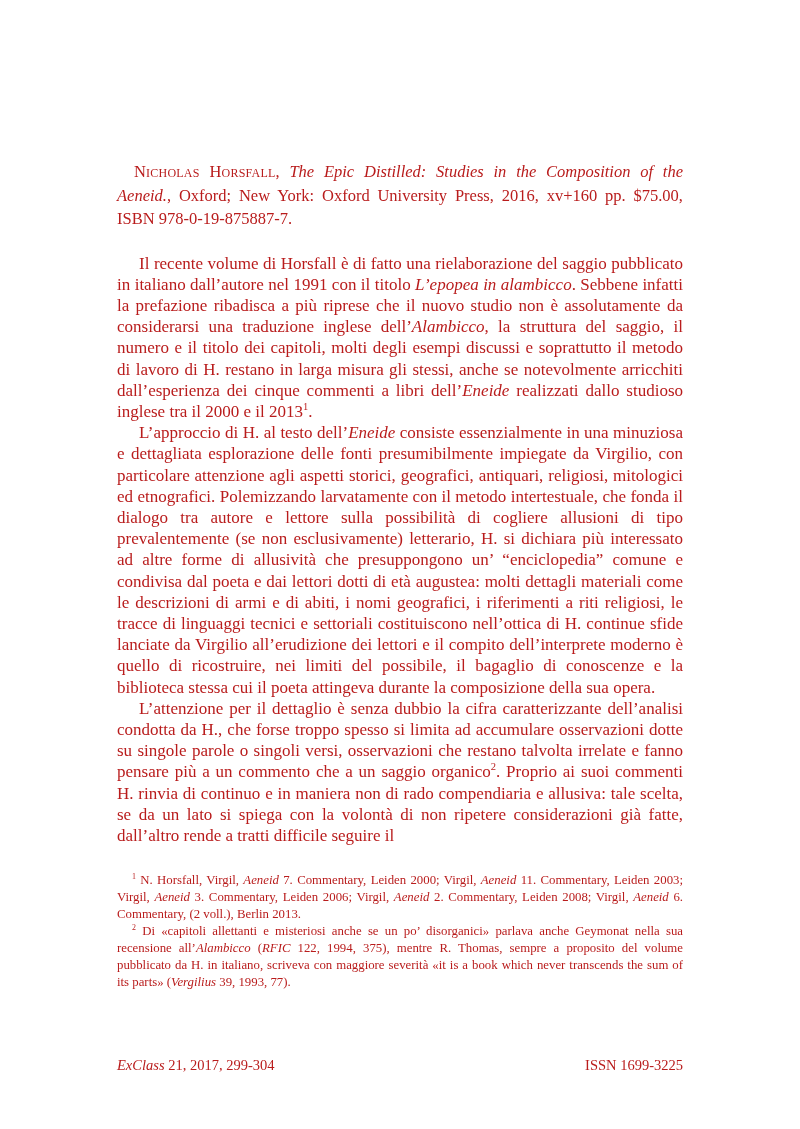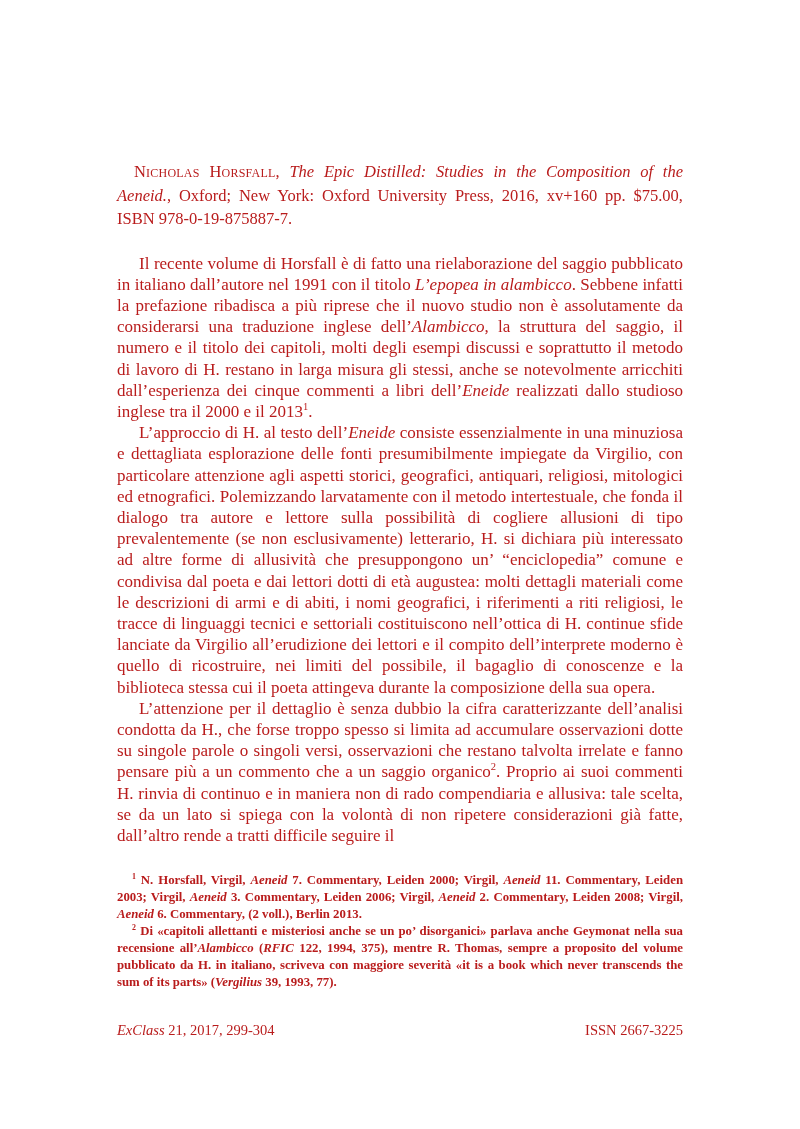--- a/index.html
+++ b/index.html
@@ -29,40 +29,39 @@
     margin-bottom: 22px;
   }
   .body-para {
     font-size: 17px;
     line-height: 21.2px;
     text-align: justify;
     text-indent: 22px;
   }
   .footnotes {
     margin-top: 26px;
-    font-weight: bold;
   }
   .footnote {
     font-size: 12.8px;
     line-height: 17px;
     text-align: justify;
     text-indent: 15px;
   }
   .sc { font-variant: small-caps; letter-spacing: 0.2px; }
   .it { font-style: italic; }
   sup {
     font-size: 0.62em;
     vertical-align: super;
     line-height: 0;
   }
   .page-footer {
     position: absolute;
     left: 117px;
     width: 566px;
-    top: 1022px;
+    top: 1057px;
     display: flex;
     justify-content: space-between;
     align-items: baseline;
     font-size: 14.5px;
   }
 </style>
 </head>
 <body>
 
 <div class="page">
@@ -76,15 +75,15 @@
     <p class="body-para"><span>L’attenzione per il dettaglio è senza dubbio la cifra caratterizzante dell’analisi condotta da H., che forse troppo spesso si limita ad accumulare osservazioni dotte su singole parole o singoli versi, osservazioni che restano talvolta irrelate e fanno pensare più a un commento che a un saggio organico</span><sup>2</sup><span>. Proprio ai suoi commenti H. rinvia di continuo e in maniera non di rado compendiaria e allusiva: tale scelta, se da un lato si spiega con la volontà di non ripetere considerazioni già fatte, dall’altro rende a tratti difficile seguire il</span></p>
 
     <div class="footnotes">
       <p class="footnote"><sup>1</sup><span> N. Horsfall, Virgil, </span><span class="it">Aeneid</span><span> 7. Commentary, Leiden 2000; Virgil, </span><span class="it">Aeneid</span><span> 11. Commentary, Leiden 2003; Virgil, </span><span class="it">Aeneid</span><span> 3. Commentary, Leiden 2006; Virgil, </span><span class="it">Aeneid</span><span> 2. Commentary, Leiden 2008; Virgil, </span><span class="it">Aeneid</span><span> 6. Commentary, (2 voll.), Berlin 2013.</span></p>
       <p class="footnote"><sup>2</sup><span> Di «capitoli allettanti e misteriosi anche se un po’ disorganici» parlava anche Geymonat nella sua recensione all’</span><span class="it">Alambicco</span><span> (</span><span class="it">RFIC</span><span> 122, 1994, 375), mentre R. Thomas, sempre a proposito del volume pubblicato da H. in italiano, scriveva con maggiore severità «it is a book which never transcends the sum of its parts» (</span><span class="it">Vergilius</span><span> 39, 1993, 77).</span></p>
     </div>
   </main>
 
   <footer class="page-footer">
     <span class="footer-left"><span class="it">ExClass</span><span> 21, 2017, 299-304</span></span>
-    <span class="footer-right">ISSN 2667-3225</span>
+    <span class="footer-right">ISSN 1699-3225</span>
   </footer>
 </div>
 
 </body></html>

